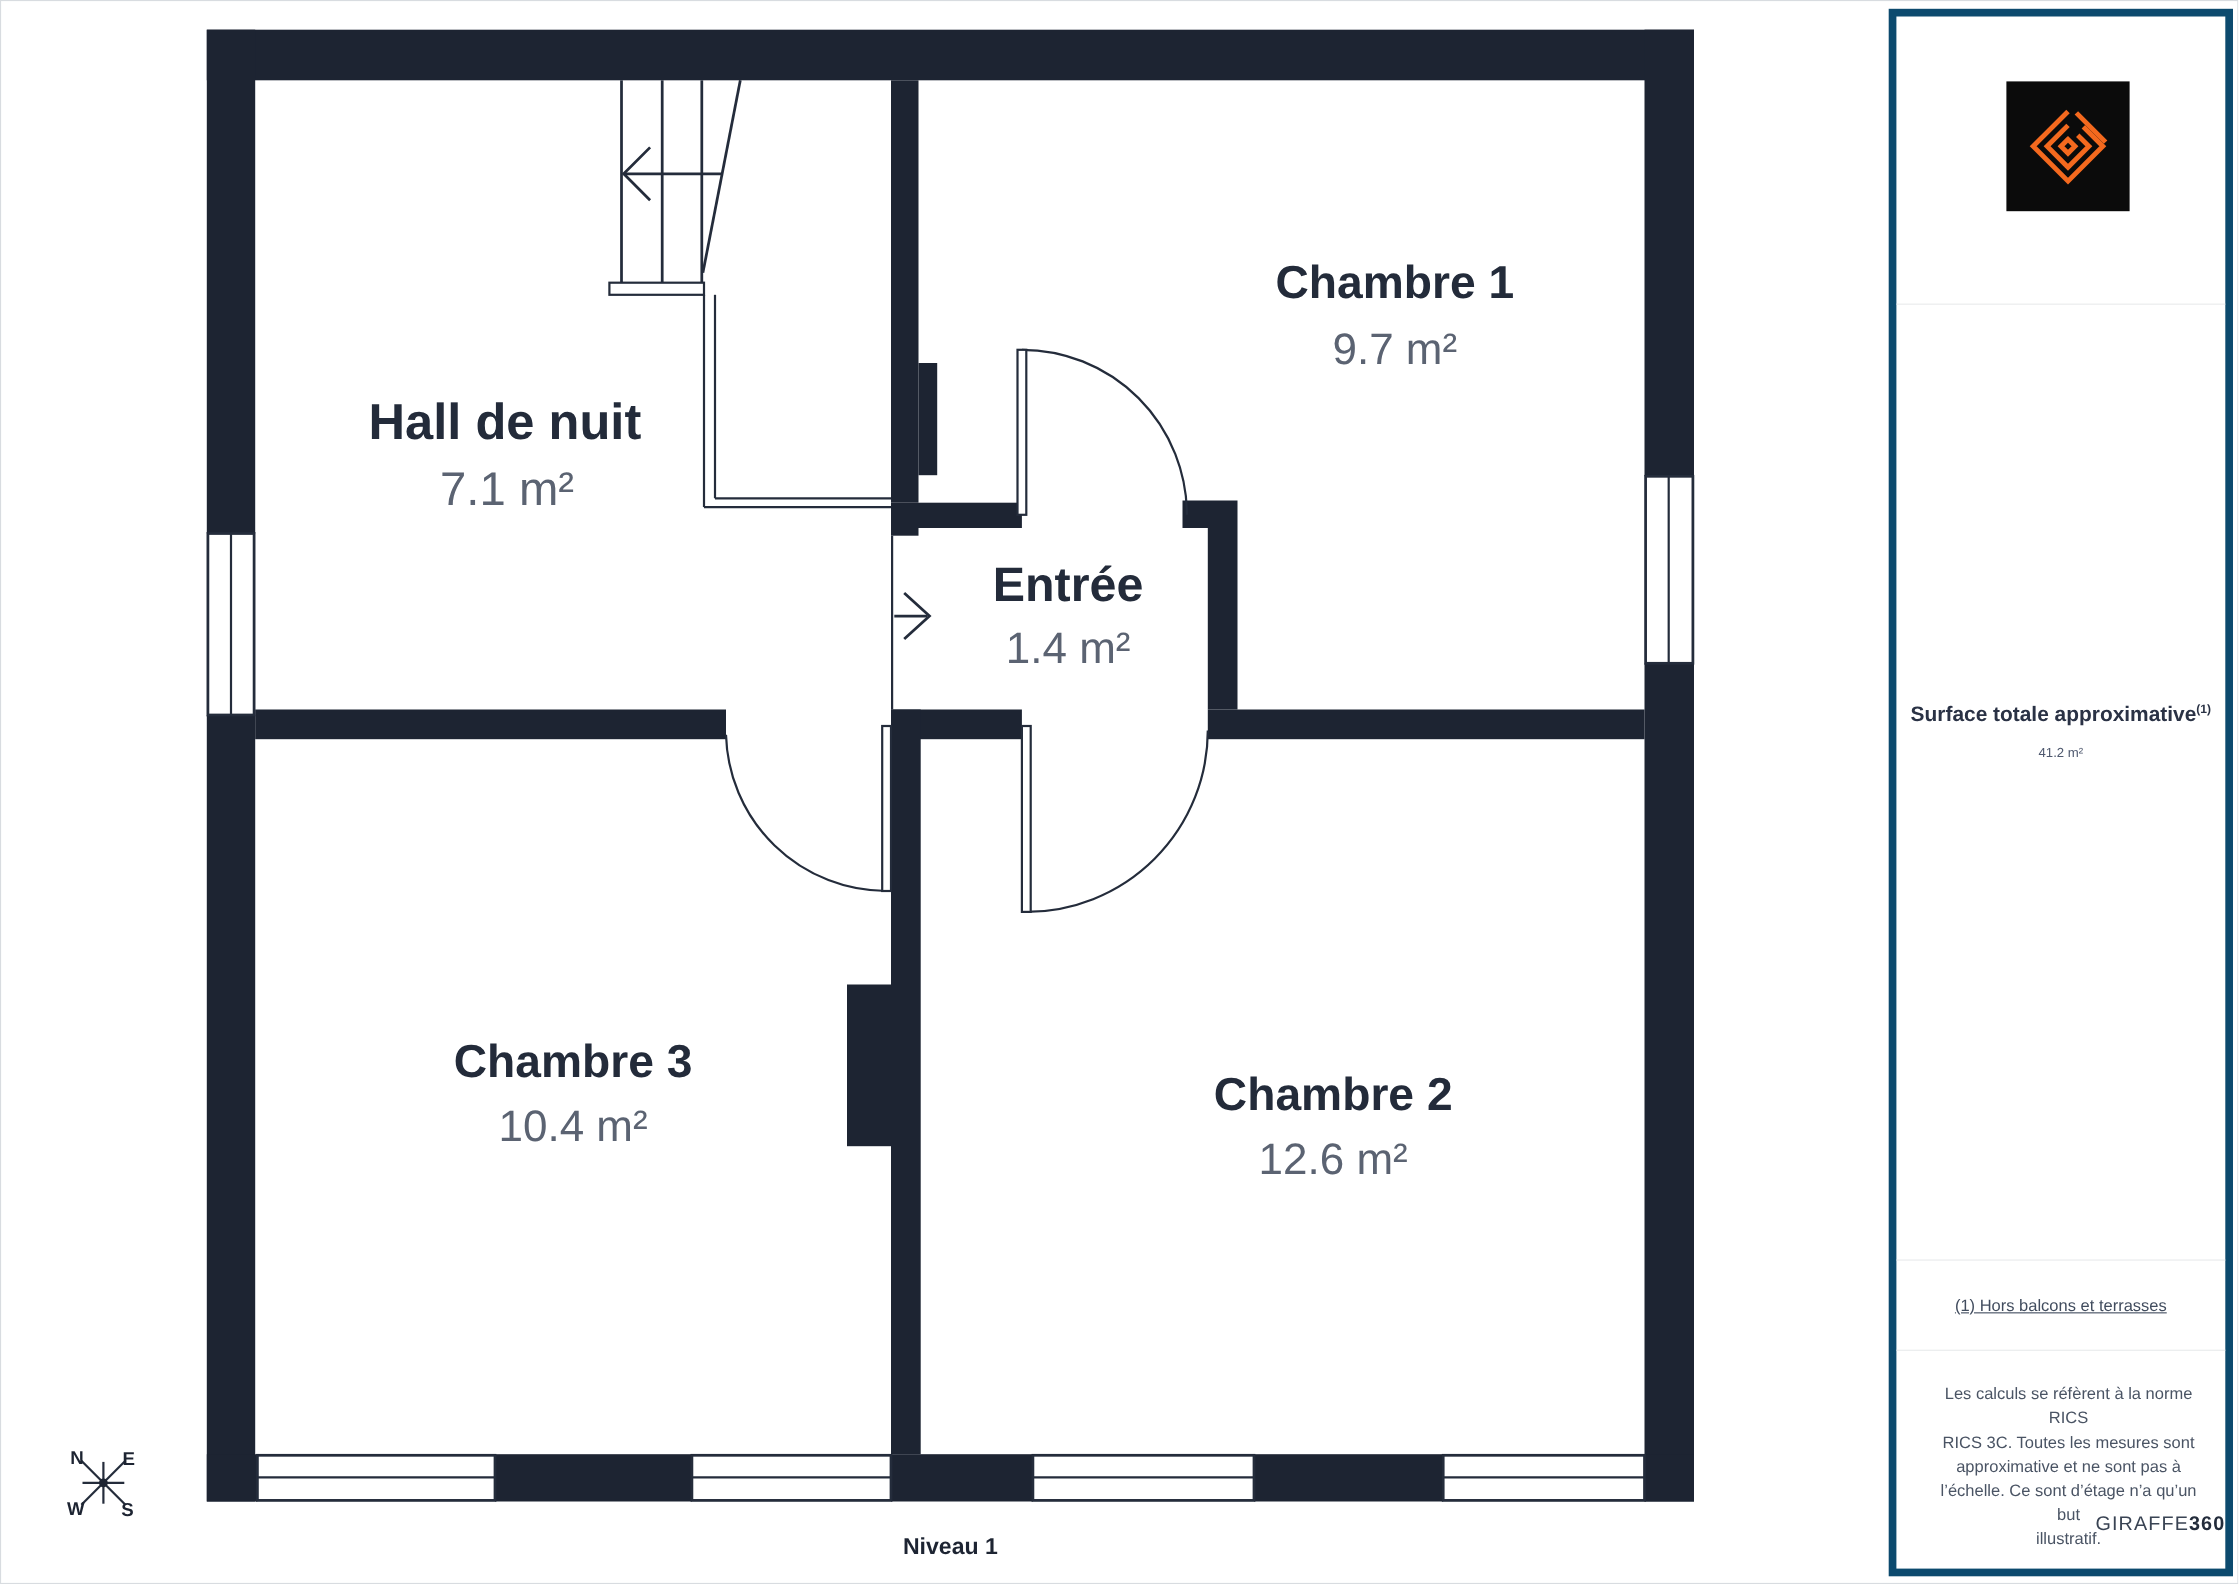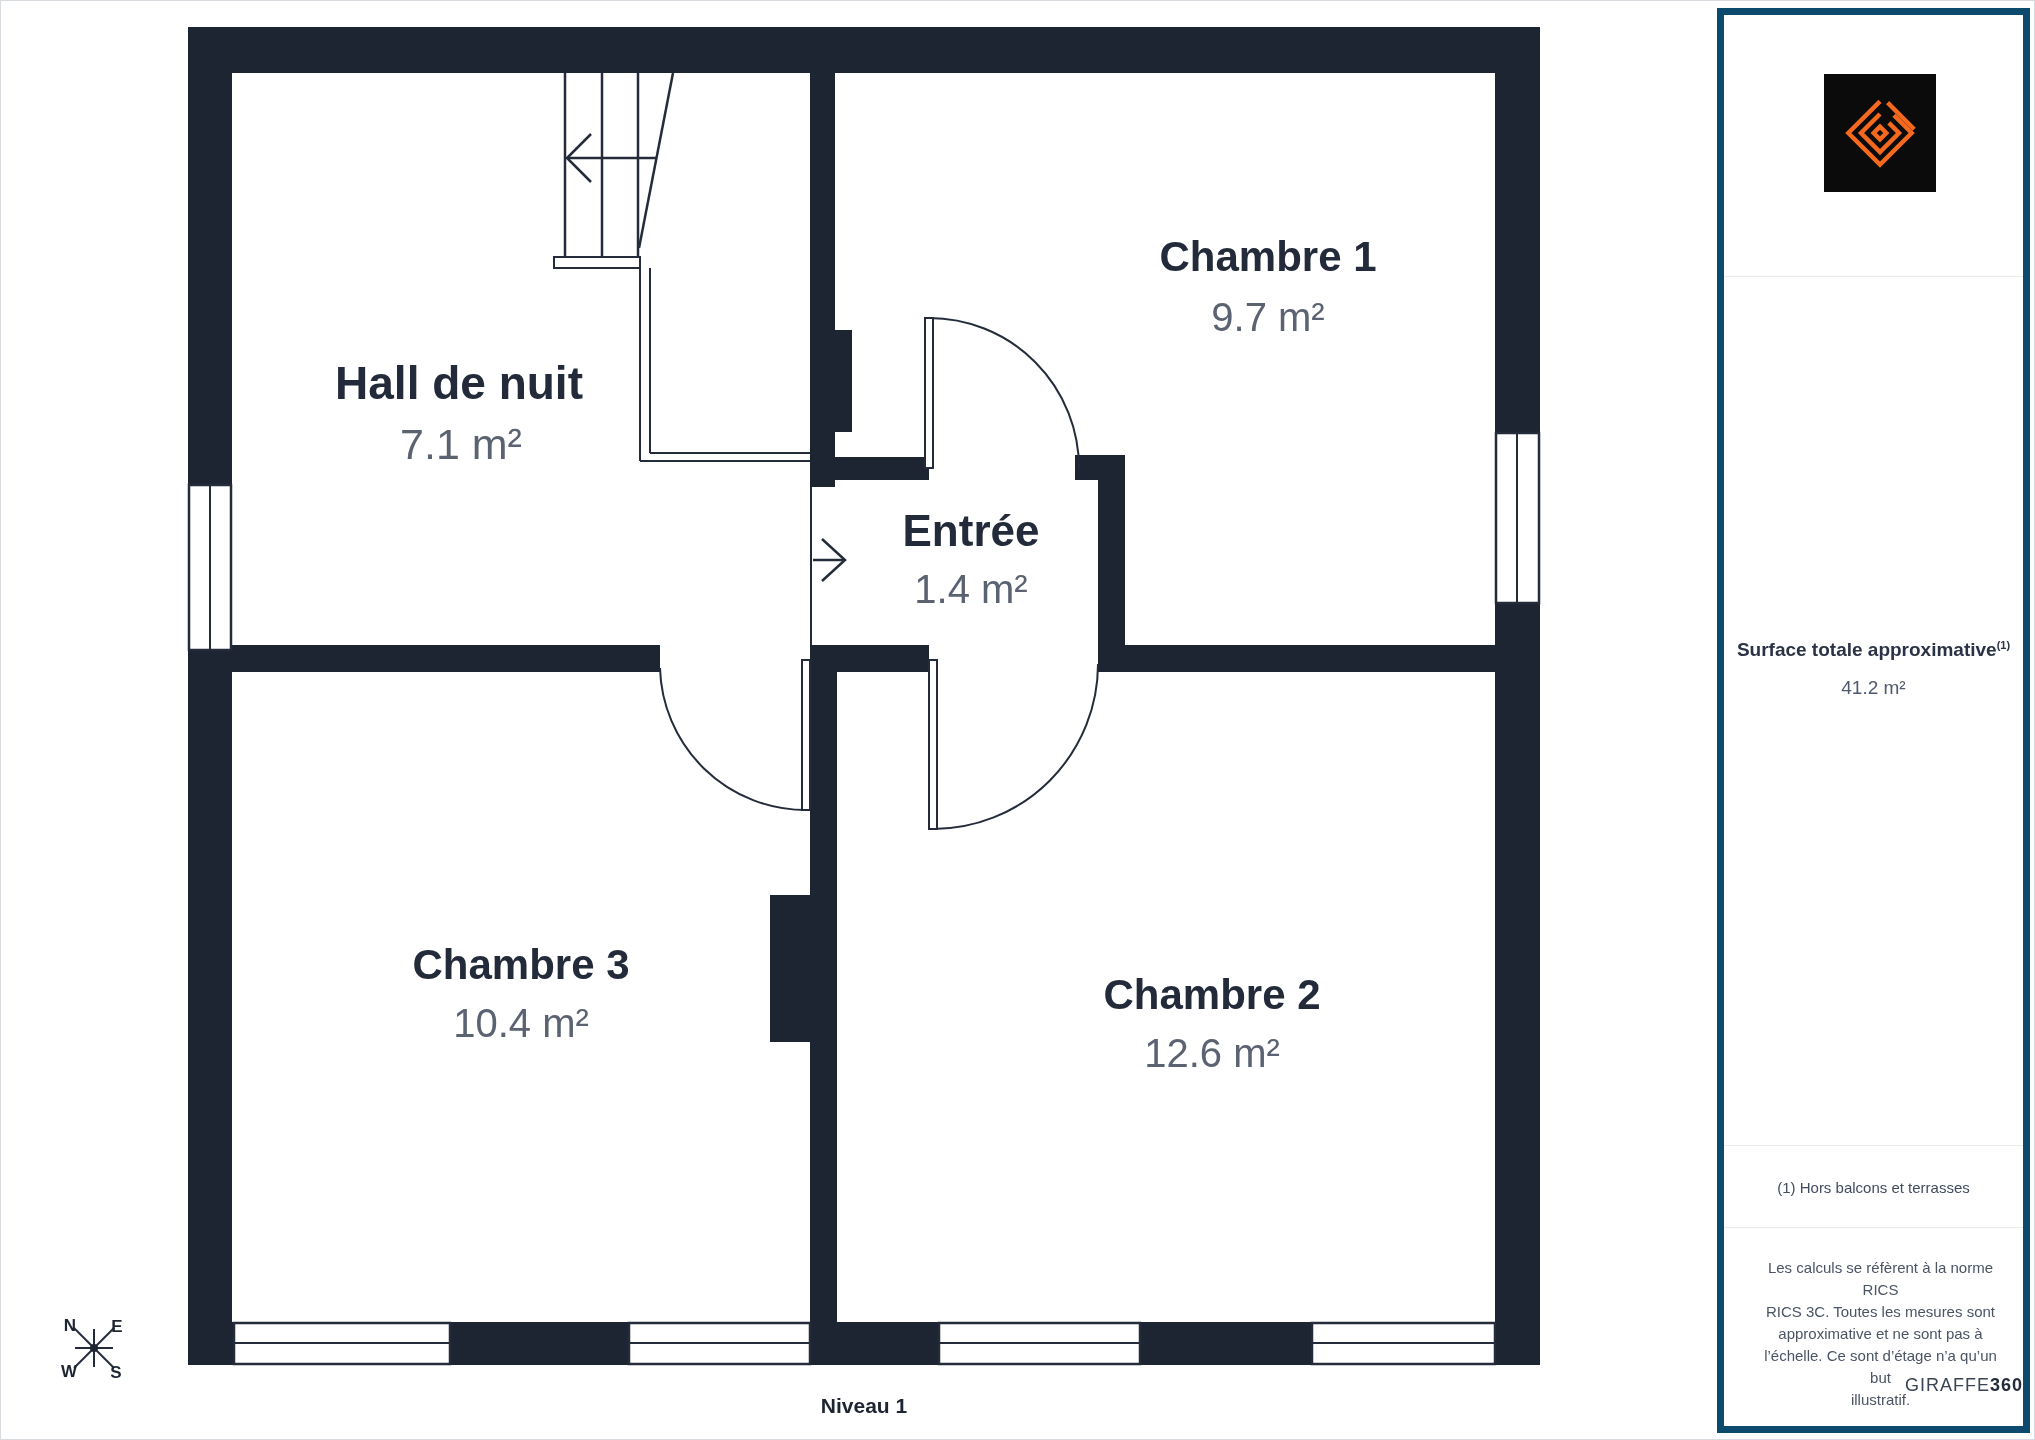--- a/index.html
+++ b/index.html
@@ -20,23 +20,23 @@
   
   #sidebar{position:absolute;left:1717px;top:8px;width:313px;height:1425px;background:#ffffff;
            border:7px solid #0c4a6e;box-sizing:border-box;}
   .divider{position:absolute;left:0;width:100%;height:0;border-top:1px solid #e8eaec;}
   #logo-box{position:absolute;left:100px;top:59px;width:112px;height:118px;background:#0b0b0b;
             display:flex;align-items:center;justify-content:center;}
   #surface-heading{position:absolute;top:624px;left:0;width:100%;text-align:center;
                    font-size:19px;font-weight:bold;color:#2a3245;}
   #surface-heading sup{font-size:11px;}
   #surface-value{position:absolute;top:662px;left:0;width:100%;text-align:center;
-                 font-size:19px;color:#4e586e;}
+                 font-size:12px;color:#4e586e;}
   #footnote{position:absolute;top:1164px;left:0;width:100%;text-align:center;
-            font-size:15px;color:#414c5e;}
+            font-size:15px;color:#414c5e;text-decoration:underline;}
   #legal{position:absolute;top:1242px;left:28px;width:257px;text-align:center;
          font-size:15px;line-height:22px;color:#4a5464;}
   #brand{position:absolute;top:1360px;left:0;width:100%;text-align:right;
          font-size:18px;letter-spacing:1px;color:#3a4454;}
   #brand .b360{font-weight:bold;color:#232c3b;}
 </style>
 </head>
 <body>
 
 <div id="stage">

